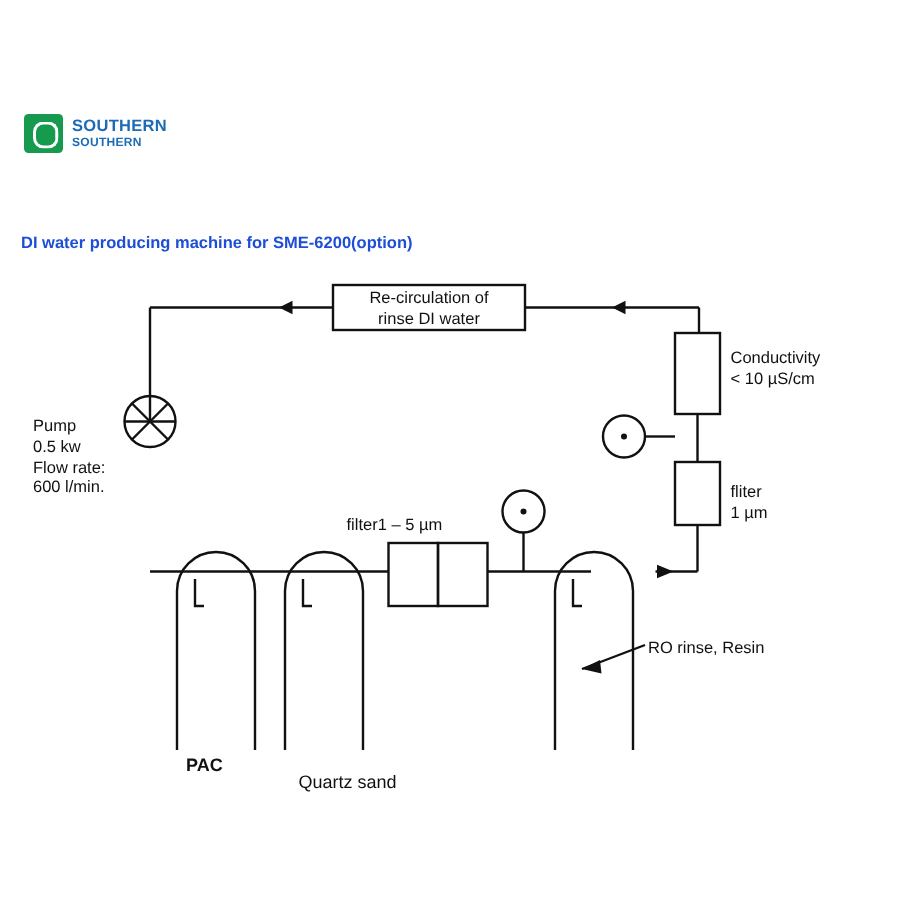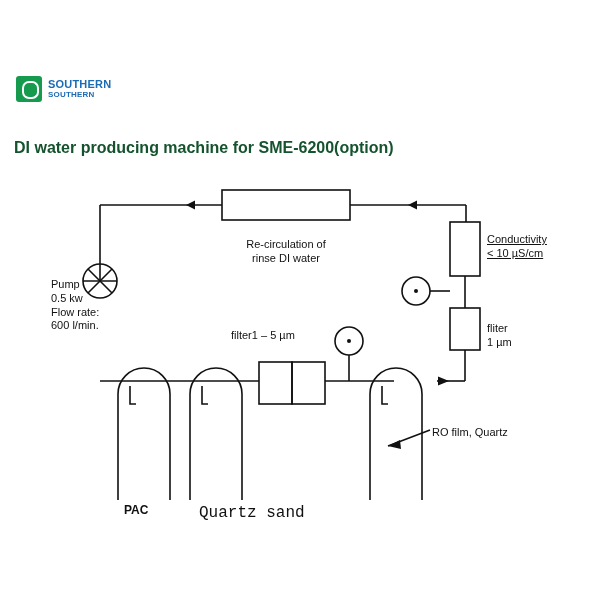--- a/index.html
+++ b/index.html
@@ -67,34 +67,34 @@
   .logo-text .l2 {
     font-size: 8px;
     font-weight: bold;
     color: #1b6bb5;
     letter-spacing: .2px;
   }
   
   .title {
     position: absolute;
     left: 14px;
-    top: 139px;
-    font-size: 16px;
+    top: 156px;
+    font-size: 11px;
     font-weight: bold;
-    color: #14532d;
+    color: #1d4ed8;
   }
   
   .lbl {
     position: absolute;
     font-size: 11px;
     color: #111;
     line-height: 1.25;
     white-space: pre;
   }
-  .lbl.c { text-align: center; margin-top: 45px; }
+  .lbl.c { text-align: center; }
   .site {
     position: absolute;
     left: 456px;
     top: 502px;
     font-size: 13px;
     color: #111;
   }
   svg { position: absolute; left: 0; top: 0; }
 </style>
 </head>
@@ -159,30 +159,30 @@
 
       <path d="M370 500 L370 394 A26 26 0 0 1 422 394 L422 500"></path>
       <path d="M382 386 L382 404 L388 404"></path>
 
       <path d="M430 430 L388 446"></path>
       <path d="M388 446 l12 -6 l1 9 z" fill="#111111" stroke="none"></path>
 
     </g>
   </svg>
 
-  <div class="lbl" style="left:22px; top:278px;margin-left:29px;">Pump
+  <div class="lbl" style="left:22px; top:278px;">Pump
 0.5 kw
 Flow rate:
 600 l/min.</div>
-  <div class="lbl" style="left:487px; top:233px;text-decoration:underline;">Conductivity
+  <div class="lbl" style="left:487px; top:233px;">Conductivity
 &lt; 10 µS/cm</div>
   <div class="lbl" style="left:487px; top:322px;">fliter
 1 µm</div>
-  <div class="lbl" style="left:231px; top:329px;">filter1 – 5 µm</div>
-  <div class="lbl" style="left:432px; top:426px;">RO film, Quartz</div>
+  <div class="lbl" style="left:231px; top:344px;">filter1 – 5 µm</div>
+  <div class="lbl" style="left:432px; top:426px;">RO rinse, Resin</div>
   <div class="lbl" style="left:124px; top:503px; font-size:12px;font-weight:bold;">PAC</div>
-  <div class="lbl" style="left:199px; top:503px; font-size:16px;font-family:Liberation Mono, monospace;">Quartz sand</div>
+  <div class="lbl" style="left:199px; top:514px; font-size:12px;">Quartz sand</div>
 
   <div class="lbl c" style="left:222px; top:193px; width:128px; text-align:center;">Re-circulation of
 rinse DI water</div>
 
 
 </div>
 
 </body></html>

